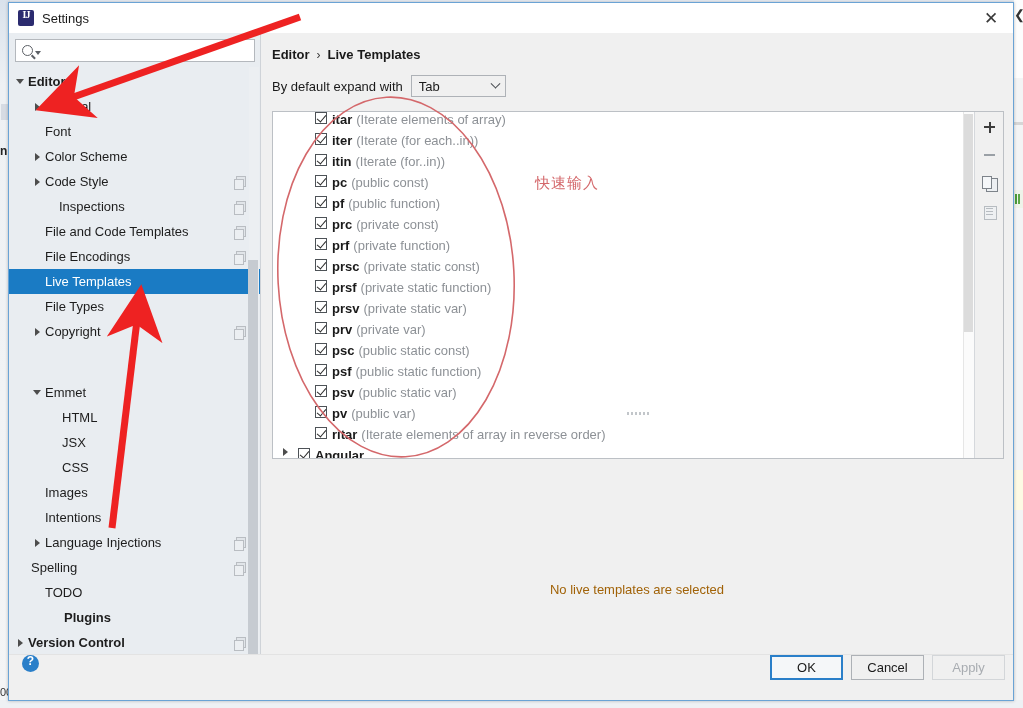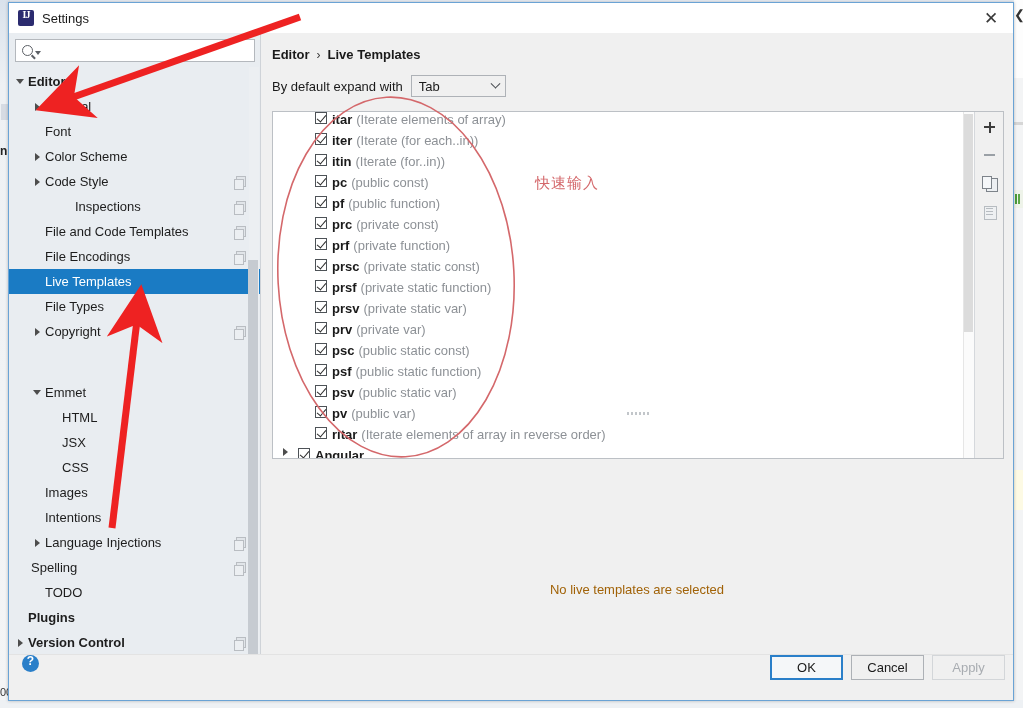--- a/index.html
+++ b/index.html
@@ -341,21 +341,21 @@
               </span>
               <span class="tlabel">Color Scheme</span>
             </div>
             <div class="titem" style="padding-left: 21px;">
               <span class="tw">
                 <span class="chev right"></span>
               </span>
               <span class="tlabel">Code Style</span>
               <span class="copyicon"></span>
             </div>
-            <div class="titem" style="padding-left: 23px; gap: 28px;">
+            <div class="titem" style="padding-left: 35px;">
               <span class="tw"></span>
               <span class="tlabel">Inspections</span>
               <span class="copyicon"></span>
             </div>
             <div class="titem" style="padding-left: 21px;">
               <span class="tw"></span>
               <span class="tlabel">File and Code Templates</span>
               <span class="copyicon"></span>
             </div>
             <div class="titem" style="padding-left: 21px;">
@@ -413,21 +413,21 @@
             </div>
             <div class="titem" style="padding-left: 7px;">
               <span class="tw"></span>
               <span class="tlabel">Spelling</span>
               <span class="copyicon"></span>
             </div>
             <div class="titem" style="padding-left: 21px;">
               <span class="tw"></span>
               <span class="tlabel">TODO</span>
             </div>
-            <div class="titem" style="padding-left: 4px;">
+            <div class="titem" style="padding-left: 4px; gap: 36px;">
               <span class="tw"></span>
               <span class="tlabel b">Plugins</span>
             </div>
             <div class="titem" style="padding-left: 4px;">
               <span class="tw">
                 <span class="chev right"></span>
               </span>
               <span class="tlabel b">Version Control</span>
               <span class="copyicon"></span>
             </div>

